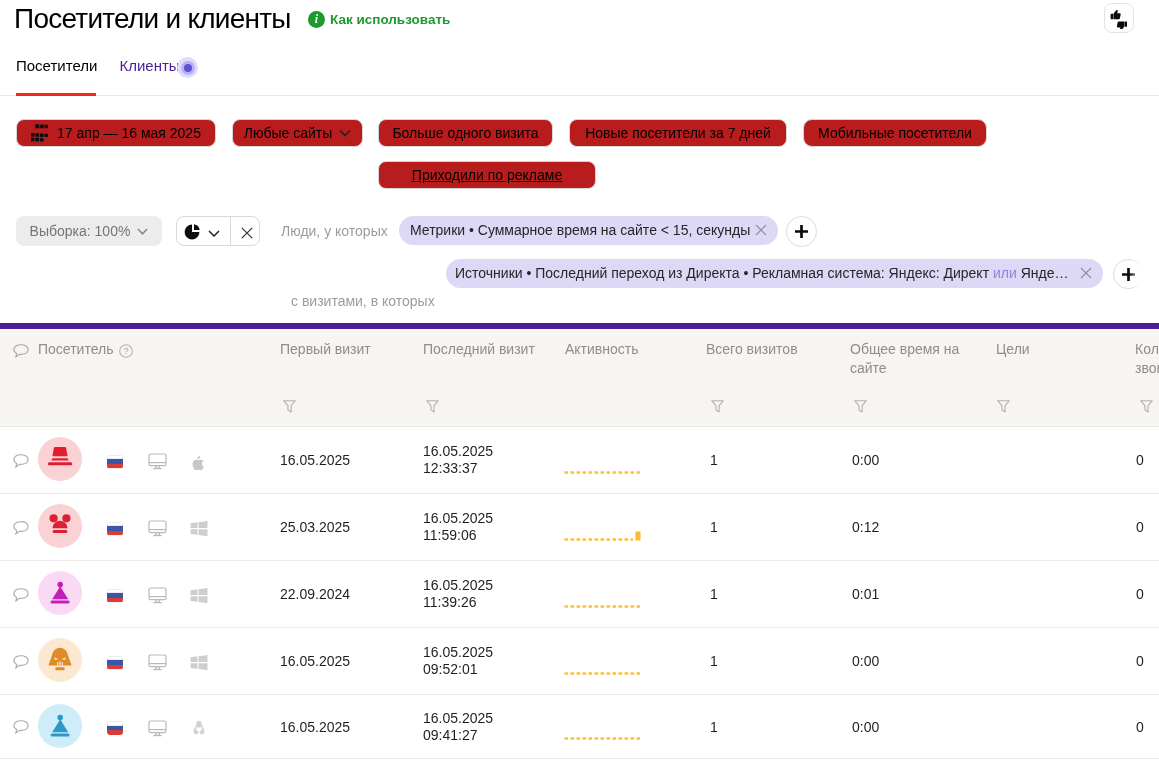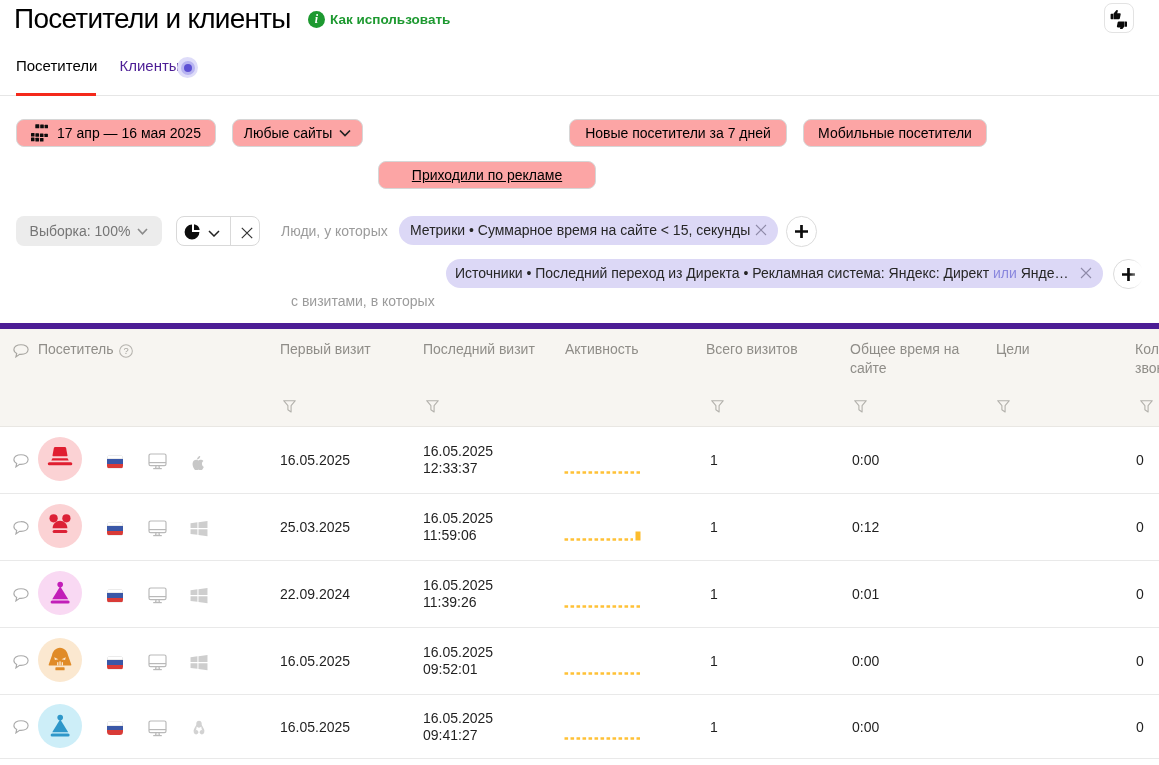--- a/index.html
+++ b/index.html
@@ -19,21 +19,21 @@
 
 .tab1 { left:16px; top:56.5px; font-size:15px; color:#000; }
 .tab2 { left:119.5px; top:56.5px; font-size:15px; color:#4c1d95; }
 .dot { left:177px; top:57px; width:21px; height:21px; border-radius:50%; background:#dedcf9; }
 .dot::before { content:""; position:absolute; left:3.5px; top:3.5px; width:14px; height:14px; border-radius:50%; background:#b7b3f0; }
 .dot::after { content:""; position:absolute; left:6.5px; top:6.5px; width:8px; height:8px; border-radius:50%; background:#5d50d4; }
 .tabline { left:0; top:95px; width:1159px; height:1px; background:#e6e6e6; }
 .redline { left:15.5px; top:93px; width:80.5px; height:3px; background:#f4291b; }
 
 
-.btn { position:absolute; height:28px; border:1px solid #d6d6d6; border-radius:8px; background:#fca5a5; font-size:14px; color:#000; display:flex; align-items:center; justify-content:center; white-space:nowrap; }
+.btn { position:absolute; height:28px; border:1px solid #d6d6d6; border-radius:8px; background:#b91c1c; font-size:14px; color:#000; display:flex; align-items:center; justify-content:center; white-space:nowrap; }
 
 
 .sampling { left:16px; top:216px; width:146px; height:30px; background:#ececec; border-radius:8px; color:#757575; font-size:14px; display:flex; align-items:center; justify-content:center; }
 .split { left:176px; top:216px; width:84px; height:30px; border:1px solid #d9d9d9; border-radius:8px; background:#fff; }
 .split .div { position:absolute; left:53px; top:0; width:1px; height:28px; background:#d9d9d9; }
 .seglab { font-size:14px; color:#9b9b9b; }
 .pill { position:absolute; height:28.5px; background:#dcd8f6; border-radius:15px; display:flex; align-items:center; font-size:14px; color:#262626; white-space:nowrap; }
 .plusbtn { position:absolute; width:30.5px; height:30.5px; border:1px solid #dcdcdc; border-radius:50%; background:#fff; }
 
 
@@ -88,22 +88,23 @@
           <rect x="8.9" y="9.5" width="3.6" height="3.4" rx="0.5"></rect>
           <rect x="13.4" y="9.7" width="3.5" height="3.4" rx="0.5"></rect>
           <rect x="0" y="13.5" width="3.5" height="3.8" rx="0.5"></rect>
           <rect x="4.4" y="13.8" width="3.6" height="3.7" rx="0.5"></rect>
           <rect x="8.9" y="14" width="3.6" height="3.6" rx="0.5"></rect>
         </g>
       </svg>17 апр — 16 мая 2025</div>
   <div class="btn" style="left:232px; top:119px; width:131px;">Любые сайты<svg width="12" height="8" viewBox="0 0 12 8" style="margin-left:7px;">
         <path d="M1 1.5 L6 6.5 L11 1.5" fill="none" stroke="#222" stroke-width="1.7"></path>
       </svg></div>
+  <div class="btn" style="left:378px; top:119px; width:175px;">Больше одного визита</div>
   <div class="btn" style="left:569px; top:119px; width:218px;">Новые посетители за 7 дней</div>
-  <div class="btn" style="left:803px; top:119px; width:184px;">Мобильные посетители</div>
+  <div class="btn" style="left:803px; top:119px; width:184px;border-radius:9px;">Мобильные посетители</div>
   <div class="btn" style="left:378px; top:161px; width:218px;text-decoration:underline;">Приходили по рекламе</div>
 
   <div class="abs sampling">Выборка: 100%<svg width="11" height="7" viewBox="0 0 11 7" style="margin-left:7px;">
         <path d="M1 1 L5.5 5.8 L10 1" fill="none" stroke="#8a8a8a" stroke-width="1.6"></path>
       </svg></div>
   <div class="abs split">
     <svg class="abs" style="left:7px; top:7px;" width="16" height="16" viewBox="0 0 16 16">
         <path d="M8 8 L8 0.6 A7.4 7.4 0 1 0 15.4 8 Z" fill="#0d0d0d"></path>
         <path d="M10 0.3 A6.9 6.9 0 0 1 15.7 6 L10 6 Z" fill="#0d0d0d"></path>
       </svg>

